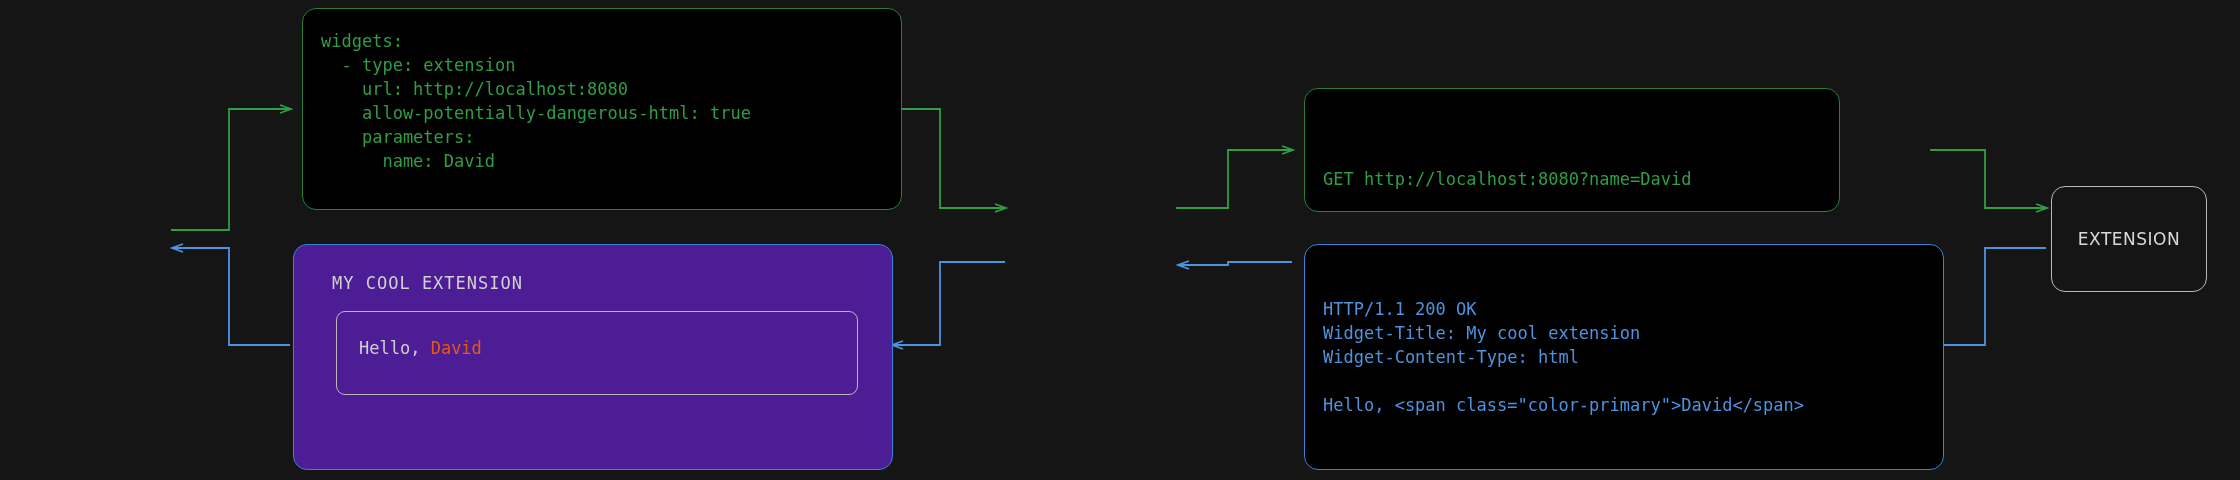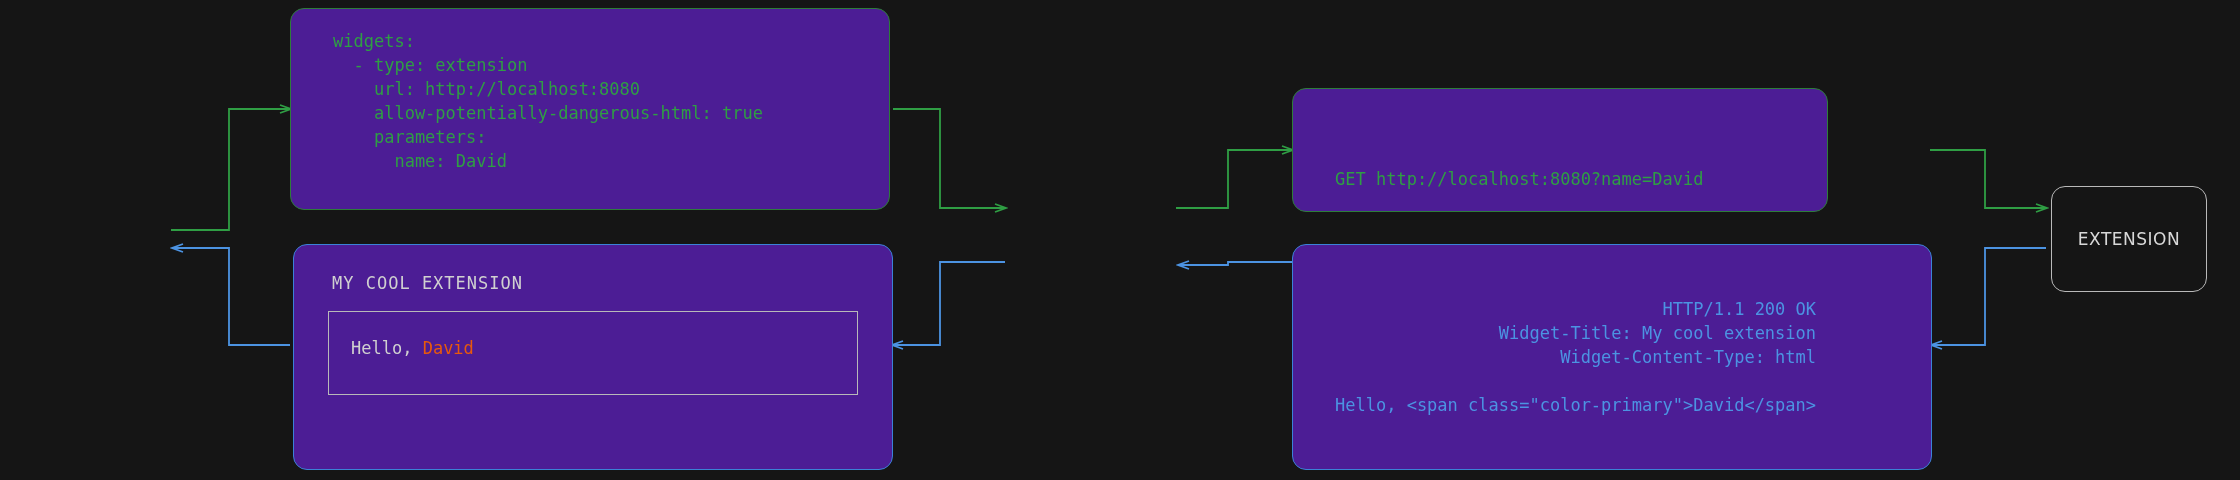--- a/index.html
+++ b/index.html
@@ -36,23 +36,24 @@
     color: #d8d8d8;
     font-size: 17px;
     letter-spacing: 0.5px;
     font-family: "DejaVu Sans", sans-serif;
     white-space: nowrap;
   }
   .codebox {
     position: absolute;
     box-sizing: border-box;
     border-radius: 14px;
-    background: #4c1d95;
+    background: #000000;
     border: 1.8px solid #2e7d3a;
-    padding: 20px 42px;
+    padding: 20px 18px;
+    margin-left: 12px;
   }
   .codebox.blue {
     border-color: #3b82d6;
   }
   .code {
     margin: 0;
     font-family: "DejaVu Sans Mono", monospace;
     font-size: 17px;
     line-height: 24px;
     white-space: pre;
@@ -70,23 +71,23 @@
     padding: 22px 26px;
   }
   .widget-title {
     color: #d0d0d0;
     font-family: "DejaVu Sans Mono", monospace;
     font-size: 17px;
     letter-spacing: 1px;
     margin: 6px 0 0 12px;
   }
   .widget-inner {
-    margin: 18px 8px 0 8px;
+    margin: 18px 8px 0 16px;
     border: 1.6px solid #b9b9b9;
-    border-radius: 0;
+    border-radius: 9px;
     padding: 26px 22px;
     box-sizing: border-box;
     height: 84px;
   }
   .widget-body {
     color: #d0d0d0;
     font-family: "DejaVu Sans Mono", monospace;
     font-size: 17px;
     white-space: pre;
   }
@@ -154,21 +155,21 @@
     url: http://localhost:8080
     allow-potentially-dangerous-html: true
     parameters:
       name: David</pre>
   </div>
 
   <div class="codebox" style="left:1292px; top:88px; width:536px; height:124px; display:flex; align-items:flex-end;">
     <pre class="code">GET http://localhost:8080?name=David</pre>
   </div>
 
-  <div class="codebox blue" style="left:1292px; top:244px; width:640px; height:226px; display:flex; align-items:center;text-align:right;">
+  <div class="codebox blue" style="left:1292px; top:244px; width:640px; height:226px; display:flex; align-items:center;">
     <pre class="code blue">HTTP/1.1 200 OK
 Widget-Title: My cool extension
 Widget-Content-Type: html
 
 Hello, &lt;span class="color-primary"&gt;David&lt;/span&gt;</pre>
   </div>
 
   <div class="widgetbox" style="left:293px; top:244px; width:600px; height:226px;">
     <div class="widget-title">MY COOL EXTENSION</div>
     <div class="widget-inner">

